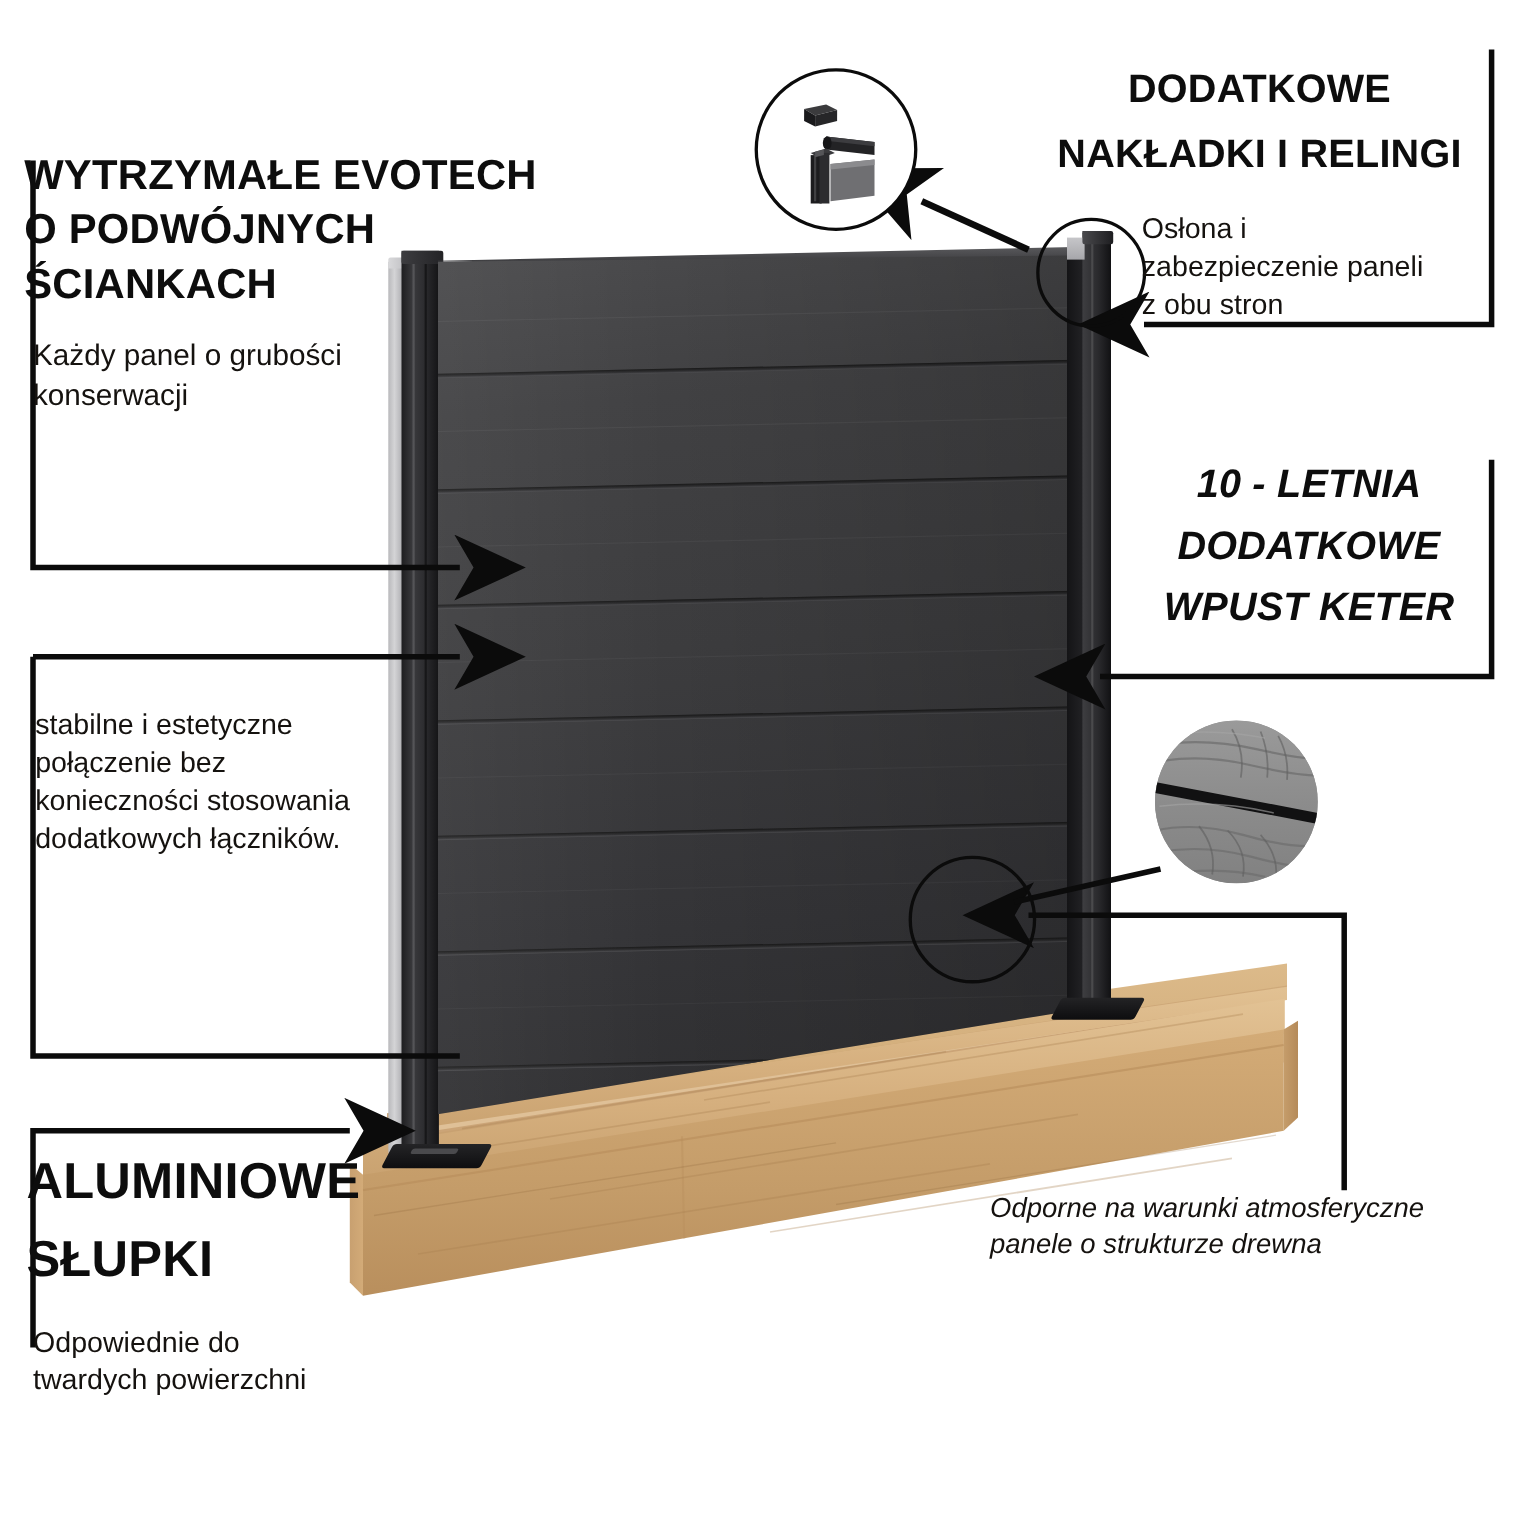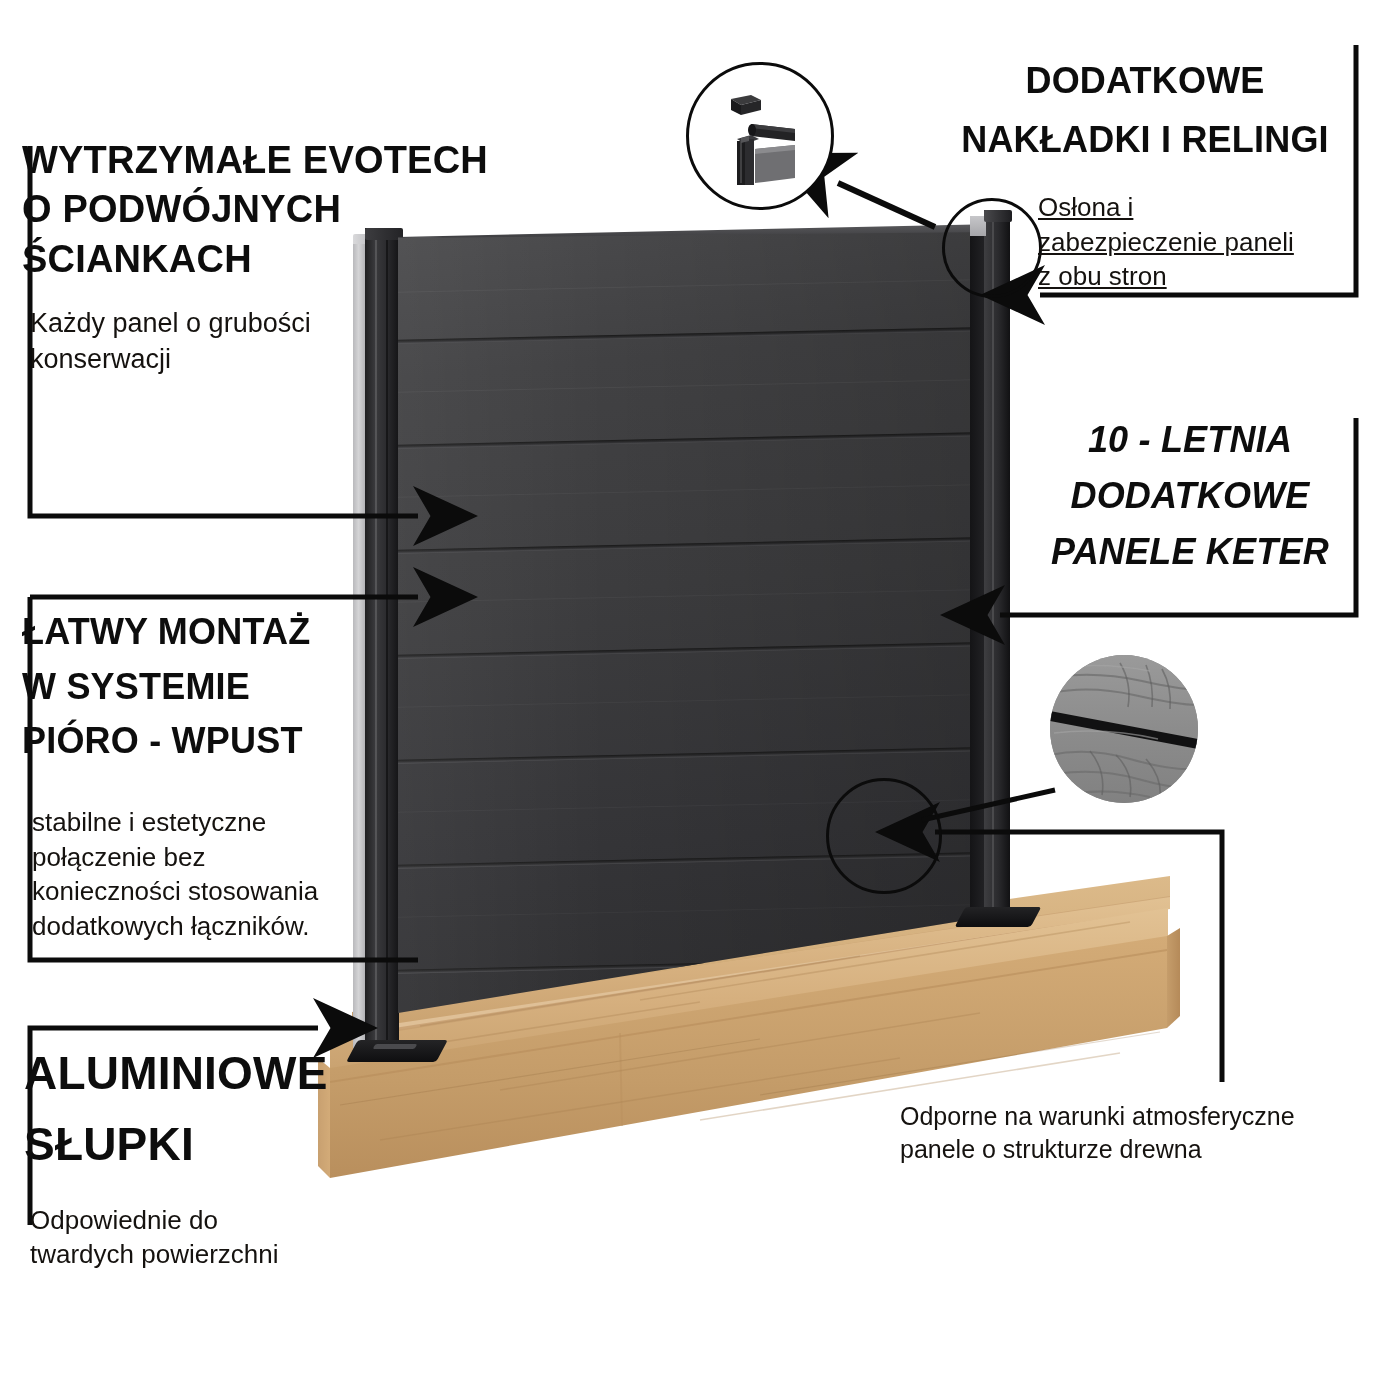--- a/index.html
+++ b/index.html
@@ -325,60 +325,55 @@
     </div>
   </div>
 
   <div class="tb" style="left:940px;top:58px;width:410px;text-align:center;">
     <div class="head" style="font-size:36px;">
       <div>DODATKOWE</div>
       <div style="margin-top:12px;">NAKŁADKI I RELINGI</div>
     </div>
   </div>
   <div class="tb" style="left:1038px;top:190px;width:320px;">
-    <div class="body-txt" style="font-size:26px;text-decoration:underline;">
+    <div class="body-txt" style="font-size:26px;">
       <div>Osłona i</div>
       <div>zabezpieczenie paneli</div>
       <div>z obu stron</div>
     </div>
   </div>
 
   <div class="tb" style="left:1030px;top:412px;width:320px;text-align:center;">
     <div class="head" style="font-size:36px;line-height:1.55;font-style:italic;">
       <div>10 - LETNIA</div>
       <div>DODATKOWE</div>
-      <div>PANELE KETER</div>
+      <div>WPUST KETER</div>
     </div>
   </div>
 
   <div class="tb" style="left:22px;top:605px;width:420px;">
-    <div class="head" style="font-size:36px;line-height:1.52;">
-      <div>ŁATWY MONTAŻ</div>
-      <div>W SYSTEMIE</div>
-      <div>PIÓRO - WPUST</div>
-    </div>
     <div class="body-txt" style="font-size:26px;margin-top:36px;margin-left:10px;">
       <div>stabilne i estetyczne</div>
       <div>połączenie bez</div>
       <div>konieczności stosowania</div>
       <div>dodatkowych łączników.</div>
     </div>
   </div>
 
   <div class="tb" style="left:24px;top:1038px;width:400px;">
     <div class="head" style="font-size:46px;line-height:1.55;">
       <div>ALUMINIOWE</div>
       <div>SŁUPKI</div>
     </div>
     <div class="body-txt" style="font-size:26px;margin-top:22px;margin-left:6px;">
       <div>Odpowiednie do</div>
       <div>twardych powierzchni</div>
     </div>
   </div>
 
   <div class="tb" style="left:900px;top:1078px;width:480px;">
-    <div class="body-txt" style="font-size:25px;margin-top:22px;">
+    <div class="body-txt" style="font-size:25px;margin-top:4px;font-style:italic;">
       <div>Odporne na warunki atmosferyczne</div>
       <div>panele o strukturze drewna</div>
     </div>
   </div>
 
 </div>
 
 </body></html>

